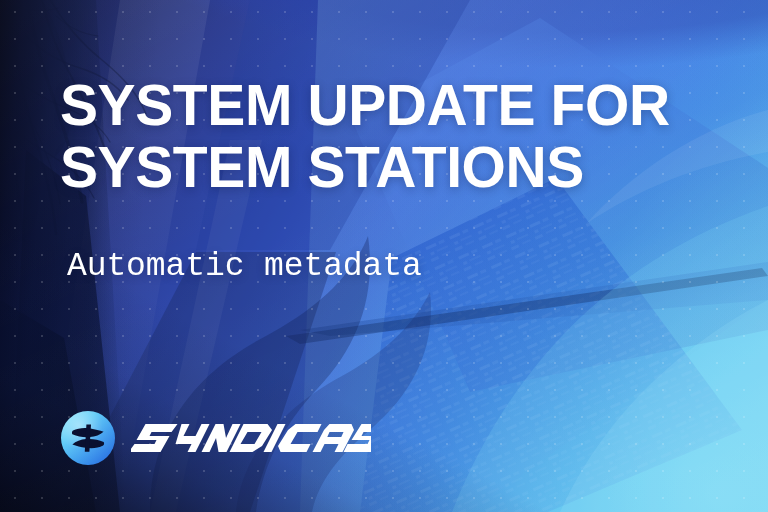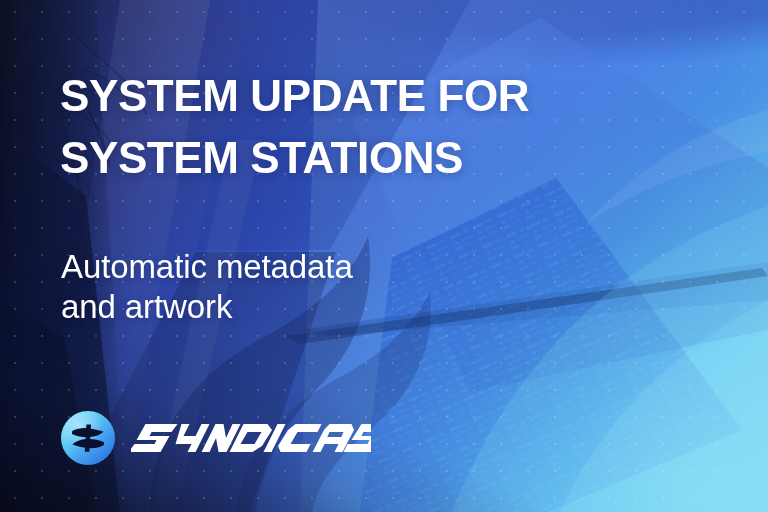--- a/index.html
+++ b/index.html
@@ -147,34 +147,34 @@
   }
 
   .headline {
     position: absolute;
     left: 60px;
     top: 36px;
     width: 660px;
     color: #ffffff;
     font-family: "Liberation Sans", sans-serif;
     font-weight: bold;
-    font-size: 44px;
+    font-size: 57px;
     line-height: 62px;
     letter-spacing: -0.4px;
     text-shadow: 0 2px 10px rgba(10,20,60,0.30);
   }
   .headline .hl-line { display: block; white-space: nowrap; }
 
   .subhead {
     position: absolute;
-    left: 61px;
+    left: 67px;
     top: 214px;
     width: 520px;
     color: #ffffff;
-    font-family: Liberation Sans, sans-serif;
+    font-family: Liberation Mono, monospace;
     font-weight: normal;
     font-size: 33px;
     line-height: 40px;
     letter-spacing: -0.1px;
     text-shadow: 0 2px 9px rgba(10,20,60,0.28);
   }
   .subhead .sub-line { display: block; white-space: nowrap; }
 
   
   .logo {
@@ -321,21 +321,20 @@
 
   <div class="content">
 
     <h1 class="headline">
       <span class="hl-line">SYSTEM UPDATE FOR</span>
       <span class="hl-line">SYSTEM STATIONS</span>
     </h1>
 
     <p class="subhead">
       <span class="sub-line">Automatic metadata</span>
-      <span class="sub-line">and artwork</span>
     </p>
 
     <div class="logo">
 
       <div class="logo-mark">
         <svg viewBox="0 0 56 56" xmlns="http://www.w3.org/2000/svg">
           <defs>
             <linearGradient id="gMark" x1="0.08" y1="0.08" x2="0.9" y2="0.95">
               <stop offset="0%" stop-color="#7fe0fb"></stop>
               <stop offset="30%" stop-color="#58c9f7"></stop>

